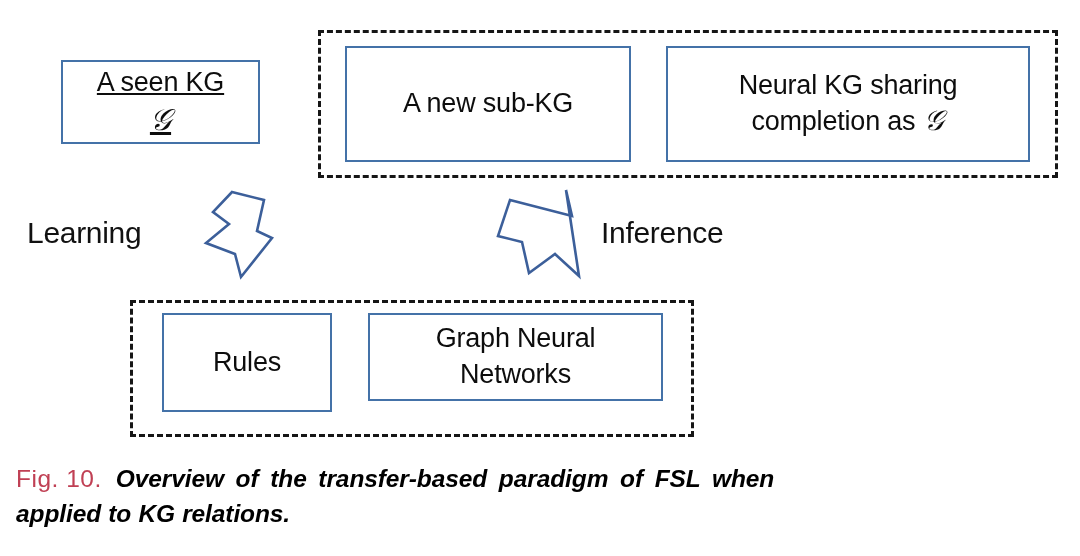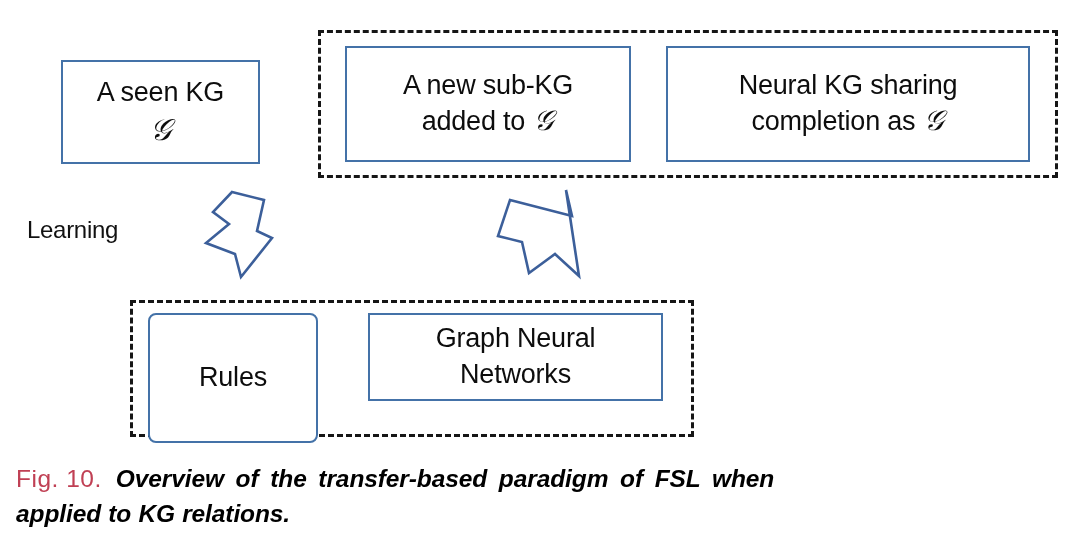--- a/index.html
+++ b/index.html
@@ -59,21 +59,21 @@
     font-family: "DejaVu Serif", serif;
     font-style: italic;
     font-size: 30px;
     display: block;
     line-height: 1.25;
   }
 
   
   .arrow-label {
     position: absolute;
-    font-size: 24px;
+    font-size: 30px;
     color: #111111;
     white-space: nowrap;
     letter-spacing: -0.3px;
   }
 
   .arrow-svg { position: absolute; }
 
   
   #caption {
     position: absolute;
@@ -96,55 +96,53 @@
   }
   #caption .cap-gap { display: inline-block; width: 14px; }
   #caption .cap-body { word-spacing: 5px; }
   #caption .cap-line2 { word-spacing: 0.5px; }
 </style>
 </head>
 <body>
 
 <div id="figure-root">
 
-  <div class="solid-box" style="left:61px; top:60px; width:199px; height:104px;">
+  <div class="solid-box" style="left:61px; top:60px; width:199px; height:84px;text-decoration:underline;">
     <span class="box-line">A seen KG</span>
     <span class="cal-g-solo">𝒢</span>
   </div>
 
   <div class="dashed-group" style="left:318px; top:30px; width:740px; height:148px;"></div>
 
   <div class="solid-box" style="left:345px; top:46px; width:286px; height:116px;">
     <span class="box-line">A new sub-KG</span>
-    <span class="box-line">
-      <span>added to </span><span class="cal-g">𝒢</span>
-    </span>
   </div>
 
   <div class="solid-box" style="left:666px; top:46px; width:364px; height:116px;">
     <span class="box-line">Neural KG sharing</span>
     <span class="box-line">
       <span>completion as </span><span class="cal-g">𝒢</span>
     </span>
   </div>
 
   <div class="arrow-label" style="left:27px; top:216px;">Learning</div>
 
   <svg class="arrow-svg" style="left:185px; top:186px;" width="100" height="100" viewBox="0 0 100 100">
     <polygon points="47,6 79,14 72,45 87,52 56,91 50,68 21,57 44,38 28,26" fill="#ffffff" stroke="#3c5f9a" stroke-width="2.6" stroke-linejoin="miter"></polygon>
   </svg>
 
   <svg class="arrow-svg" style="left:495px; top:188px;" width="100" height="100" viewBox="0 0 100 100">
     <polygon points="15,12 77,28 71,2 84,88 60,66 34,85 27,54 3,48" fill="#ffffff" stroke="#3c5f9a" stroke-width="2.6" stroke-linejoin="miter"></polygon>
   </svg>
 
+  <div class="arrow-label" style="left:601px; top:216px;">Inference</div>
 
   <div class="dashed-group" style="left:130px; top:300px; width:564px; height:137px;"></div>
 
-  <div class="solid-box" style="left:148px; top:313px; width:170px; height:130px;border-radius:8px;">
+  <div class="solid-box" style="left:162px; top:313px; width:170px; height:99px;">
     <span class="box-line">Rules</span>
   </div>
 
   <div class="solid-box" style="left:368px; top:313px; width:295px; height:88px;">
     <span class="box-line">Graph Neural</span>
     <span class="box-line">Networks</span>
   </div>
 
   <div id="caption">
     <span class="fig-no">Fig. 10.</span><span class="cap-gap"></span><span class="cap-body">Overview of the transfer-based paradigm of FSL when</span><br><span class="cap-line2">applied to KG relations.</span>

